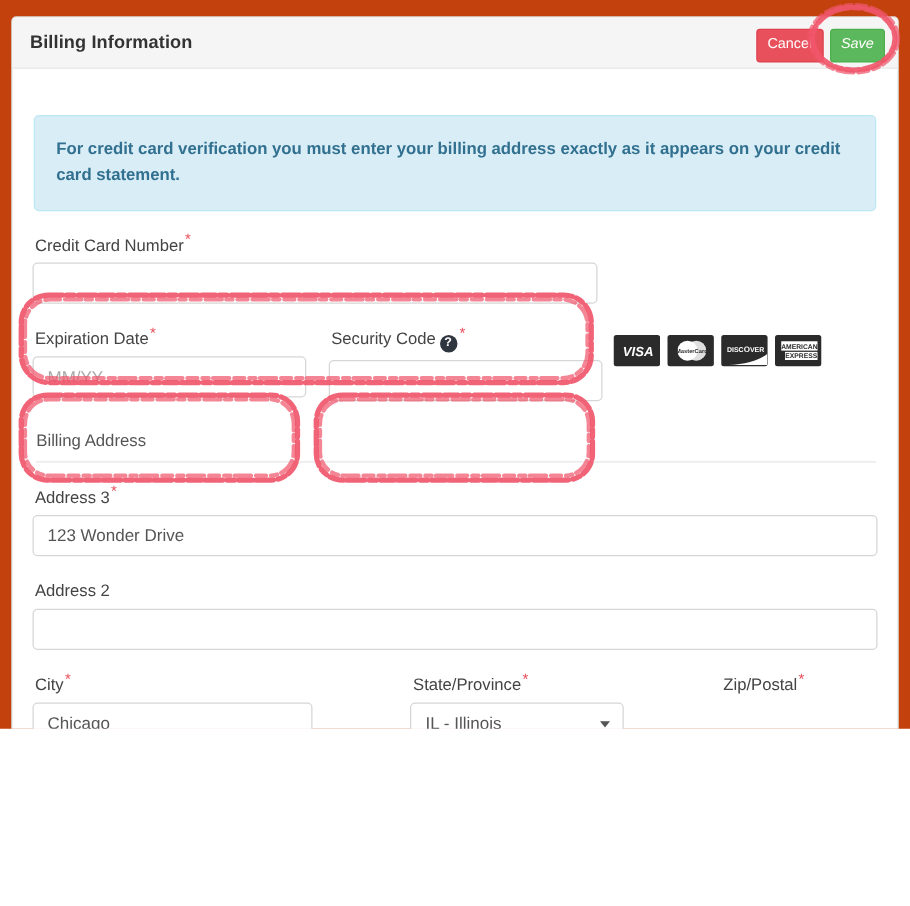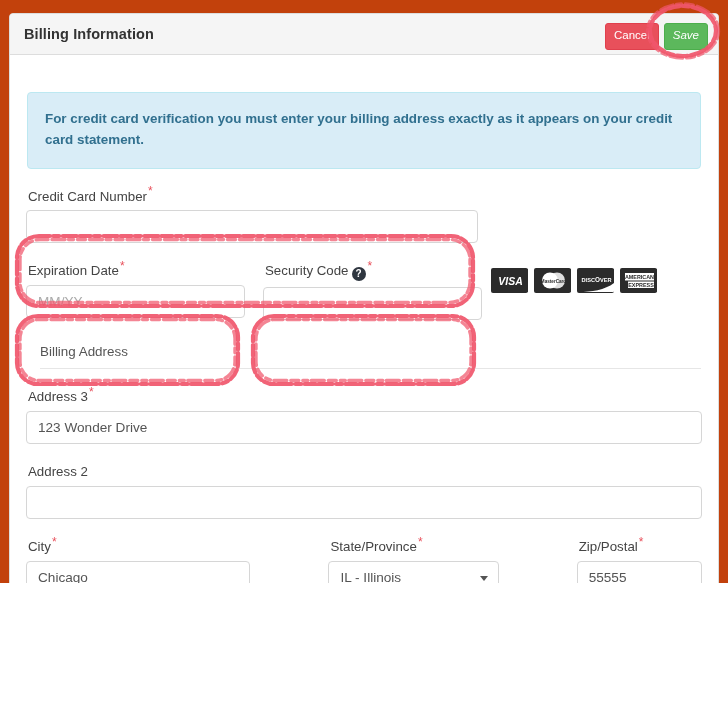--- a/index.html
+++ b/index.html
@@ -134,21 +134,21 @@
   .col-state { width: 201px; margin-right: 30px; }
   .col-zip   { width: 148px; }
 
   
   .section-head {
     margin-top: 24px;
     font-size: 13.4px;
     color: #555555;
     padding-bottom: 9px;
     border-bottom: 1px solid #e6e6e6;
-    margin-left: 14px; margin-right: 1px;
+    margin-left: 3px; margin-right: 1px;
   }
 
   .help-icon {
     display: inline-block;
     width: 14px; height: 14px;
     border-radius: 50%;
     background: #2f3640;
     color: #ffffff;
     font-size: 10px;
     font-weight: 700;
@@ -257,21 +257,20 @@
             <select class="form-control">
               <option>IL - Illinois</option>
             </select>
             <span class="select-caret"></span>
           </div>
         </div>
         <div class="col-zip">
           <label class="ctrl-label">
             <span>Zip/Postal</span><span class="req">*</span>
           </label>
-          <input class="form-control" type="text" value="55555" style="">
         </div>
       </div>
 
     </div>
 
     <div class="cc-logos">
       <div class="cc-logo">
         <svg width="35" height="23" viewBox="0 0 35 23" aria-hidden="true">
           <rect x="0" y="0" width="35" height="23" fill="#2b2b2b"></rect>
           <text x="17.5" y="15.5" text-anchor="middle" fill="#ffffff" font-family="Liberation Sans, sans-serif" font-size="10.5" font-weight="bold" font-style="italic">VISA</text>

